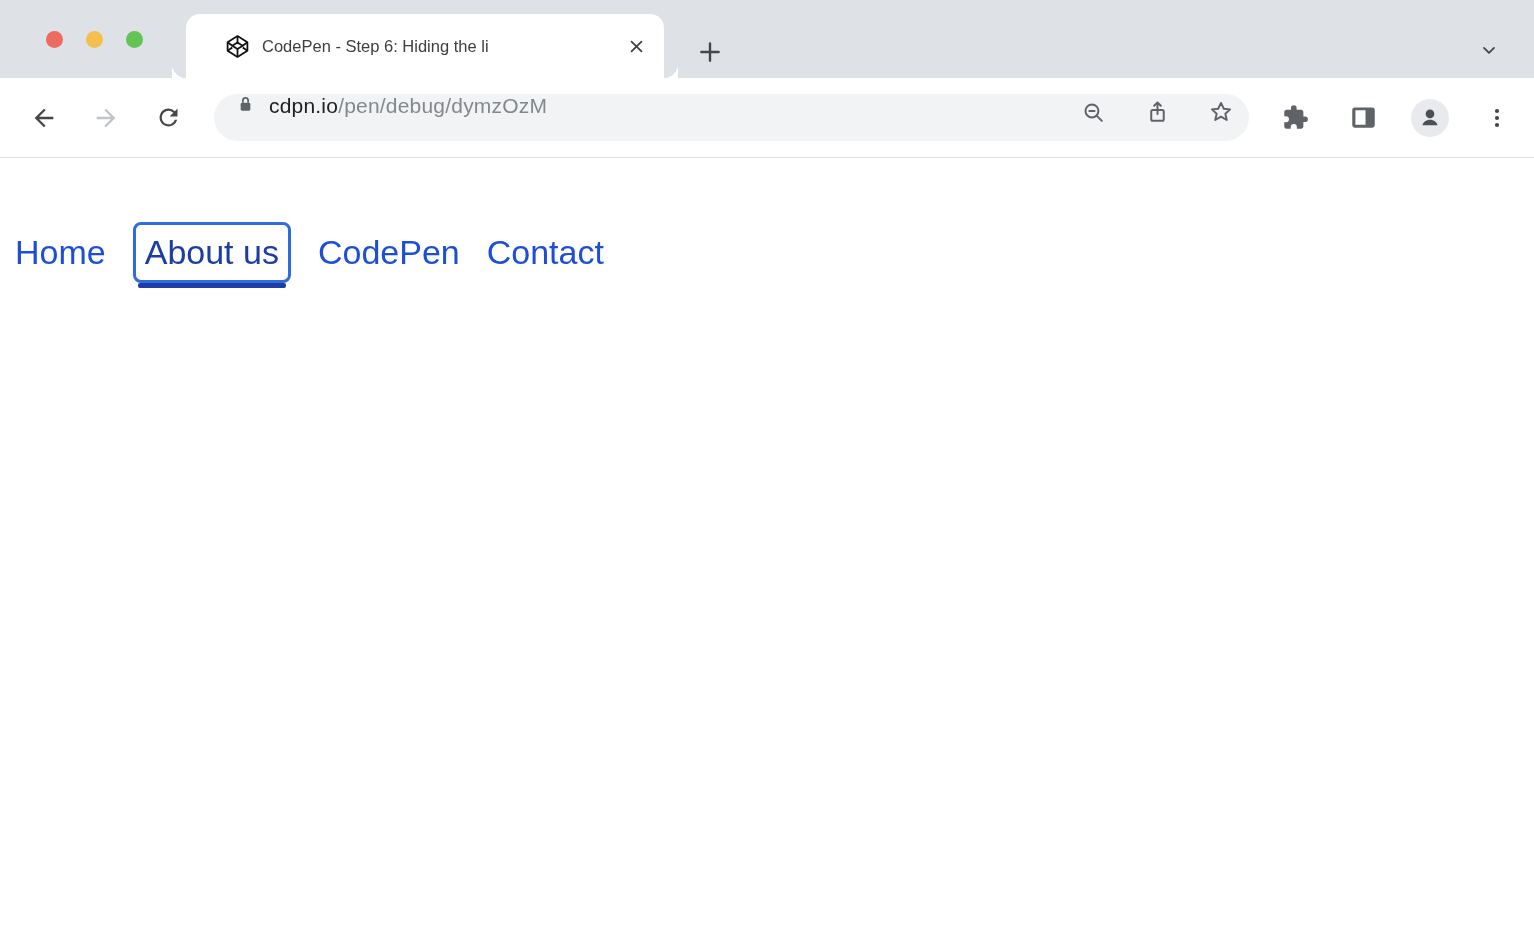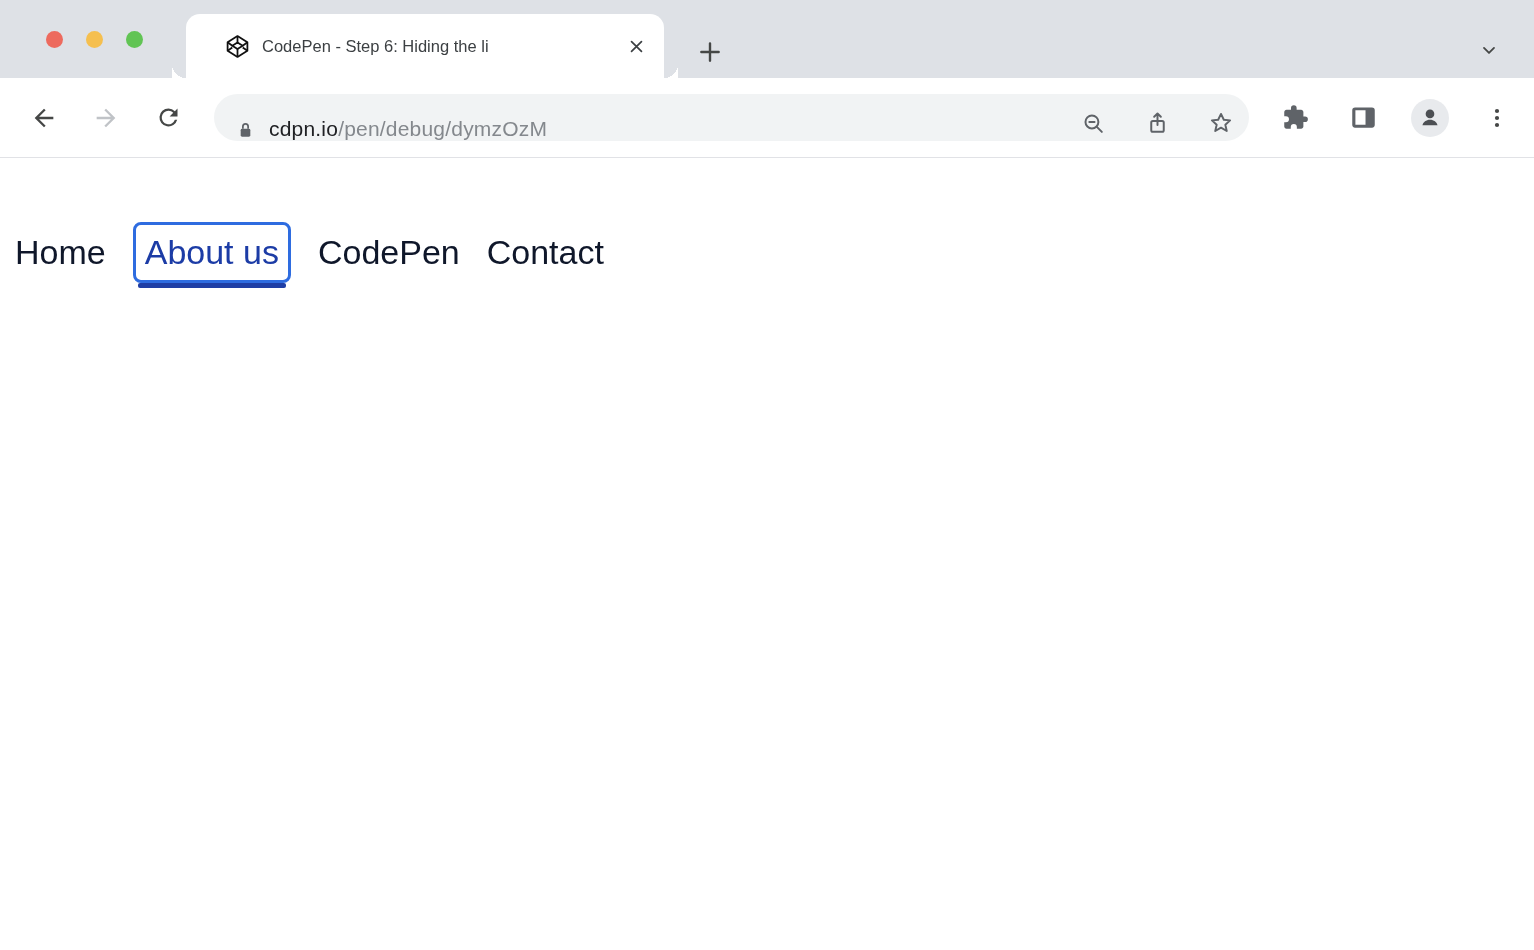--- a/index.html
+++ b/index.html
@@ -83,21 +83,21 @@
     display: flex; align-items: center; justify-content: center;
     border-radius: 50%; cursor: pointer; flex: 0 0 auto;
   }
   .nav-btns { display: flex; align-items: center; gap: 22px; }
 
   .omnibox {
     margin-left: 26px;
     width: 1035px; height: 47px;
     background: #f1f3f4;
     border-radius: 24px;
-    display: flex; align-items: flex-end;
+    display: flex; align-items: flex-start;
     padding: 0 10px 0 21px;
     flex: 0 0 auto;
   }
   .omnibox .lock { margin-right: 13px; display: flex; }
   .url-text { font-size: 21px; letter-spacing: 0.2px; white-space: nowrap; }
   .url-domain { color: #202124; }
   .url-path { color: #84888d; }
   .omnibox-spacer { flex: 1 1 auto; }
   .omnibox .icon-btn { width: 36px; height: 36px; margin-left: 28px; }
   .omnibox .icon-btn:first-of-type { margin-left: 0; }
@@ -121,21 +121,21 @@
     color: #000000;
   }
   .site-nav {
     margin: 64px 0 0 15px;
     display: flex;
     align-items: center;
     gap: 27px;
   }
   .nav-link {
     font-size: 34px;
-    color: #0f172a;
+    color: #1d4ed8;
     text-decoration: none;
     cursor: pointer;
   }
   .nav-link.focused {
     position: relative;
     color: #1c3ca6;
     padding: 8px 9px;
     border: 3px solid #2e6ce0;
     border-radius: 8px;
     text-align: center;

